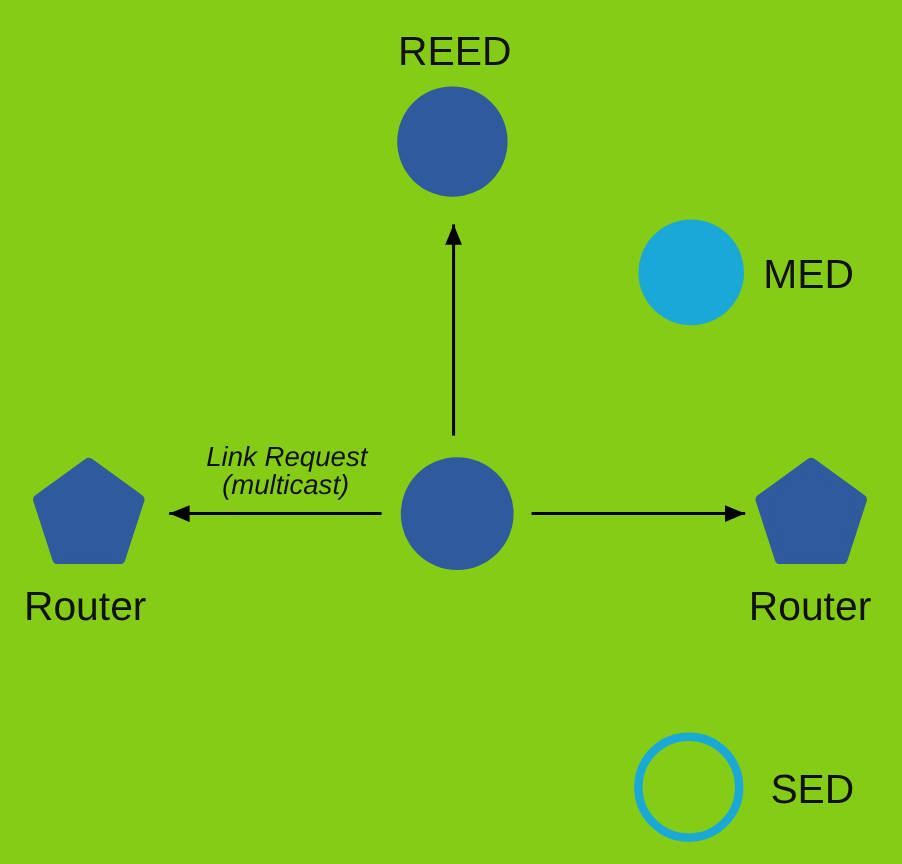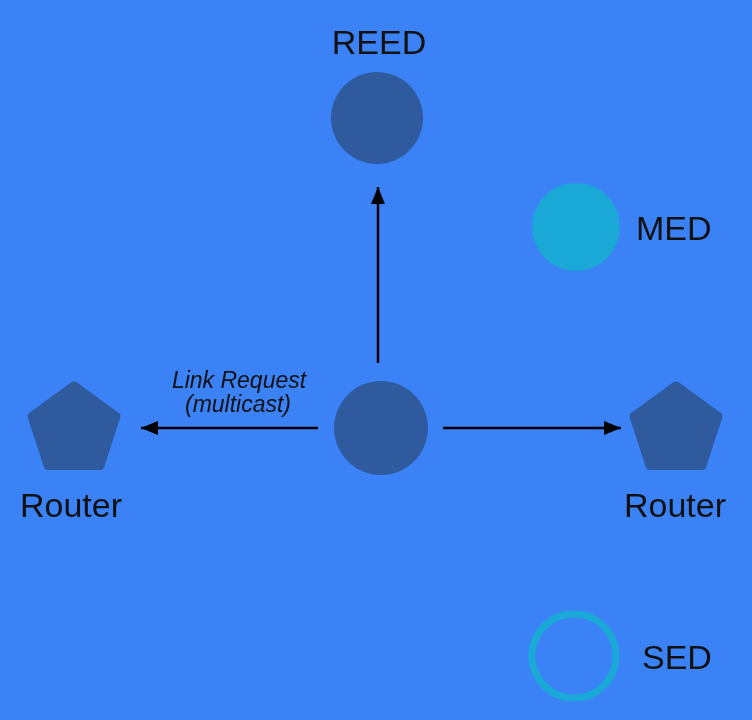--- a/index.html
+++ b/index.html
@@ -5,21 +5,21 @@
   html, body {
     margin: 0;
     padding: 0;
     background: #ffffff;
     font-family: "Liberation Sans", sans-serif;
   }
   .canvas {
     position: relative;
     width: 752px;
     height: 720px;
-    background: #3b82f6;
+    background: #84cc16;
     overflow: hidden;
   }
   svg { display: block; }
   .node-label {
     font-family: "Liberation Sans", sans-serif;
     font-size: 34px;
     fill: #111111;
   }
   .annotation-label {
     font-family: "Liberation Sans", sans-serif;

